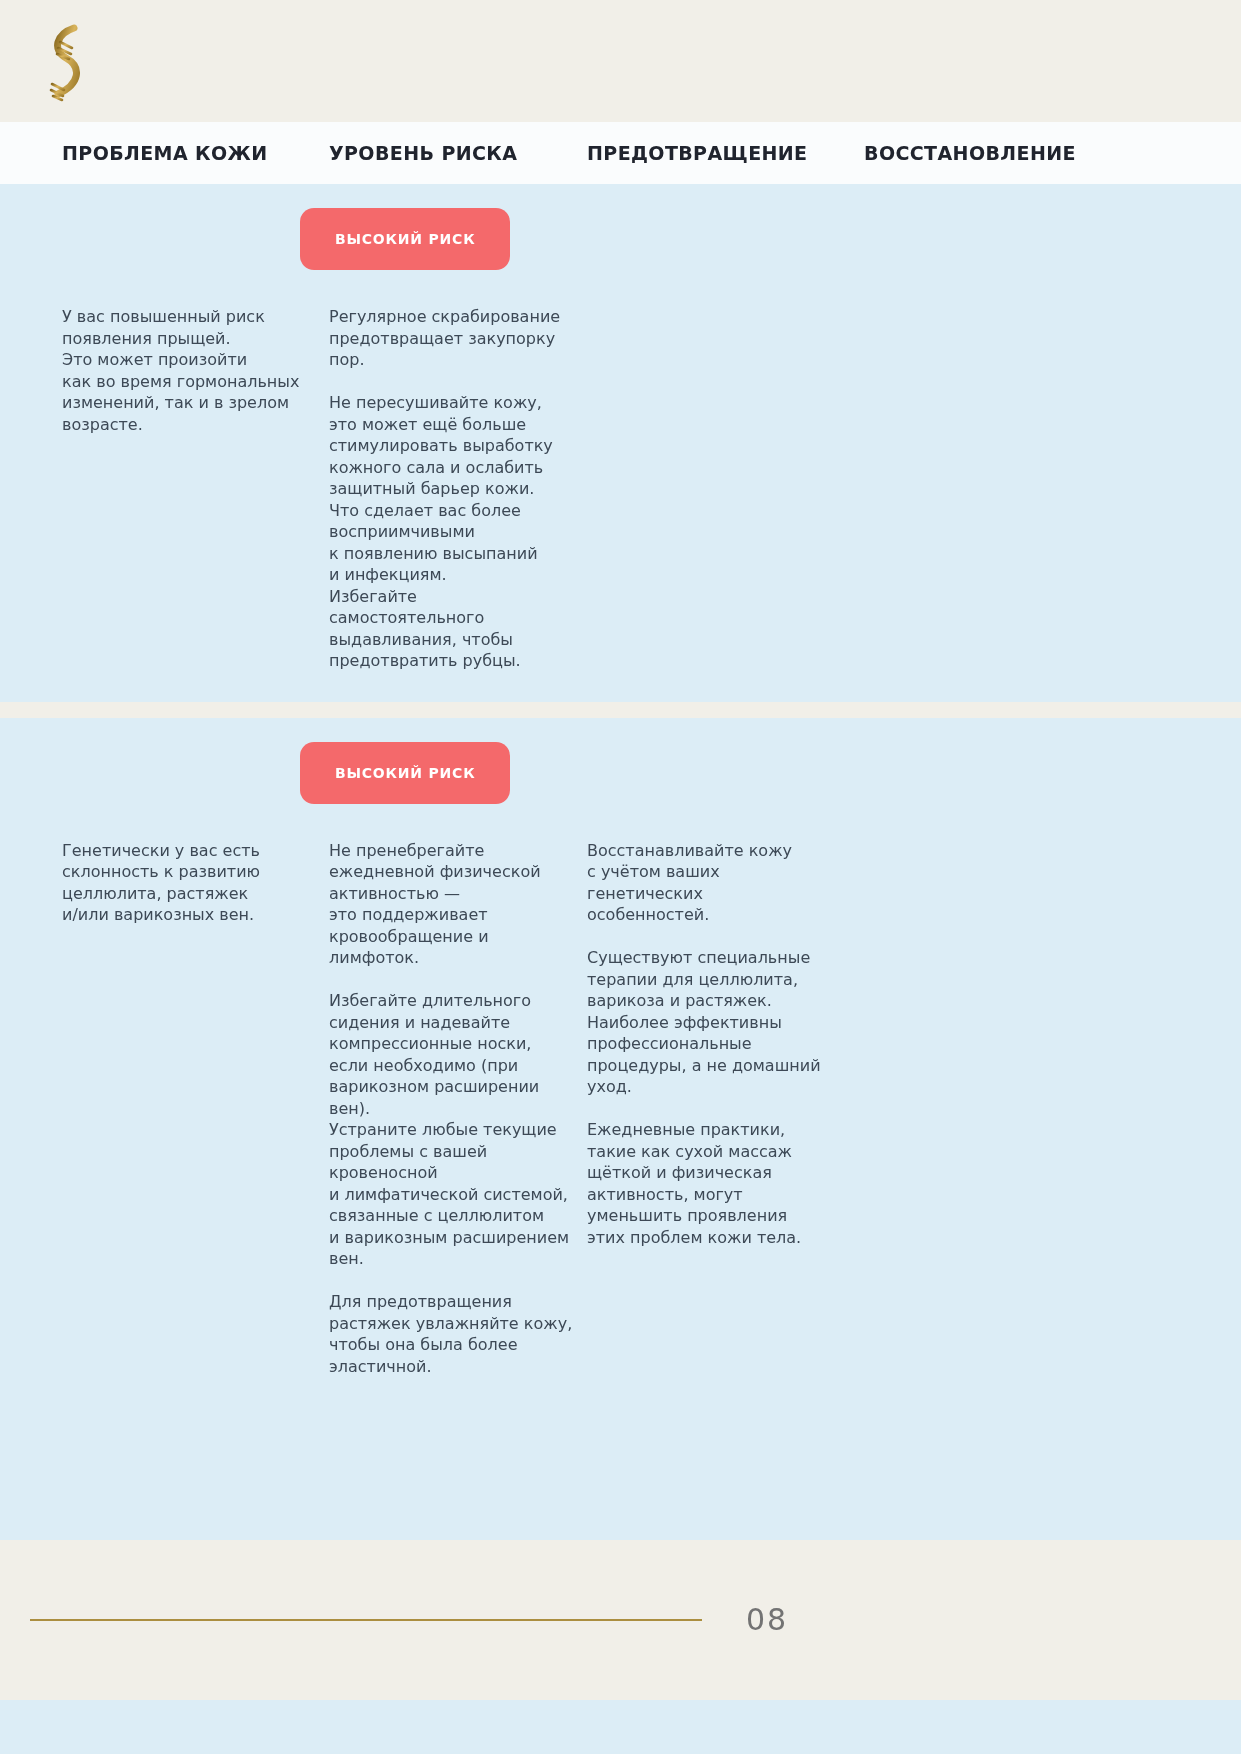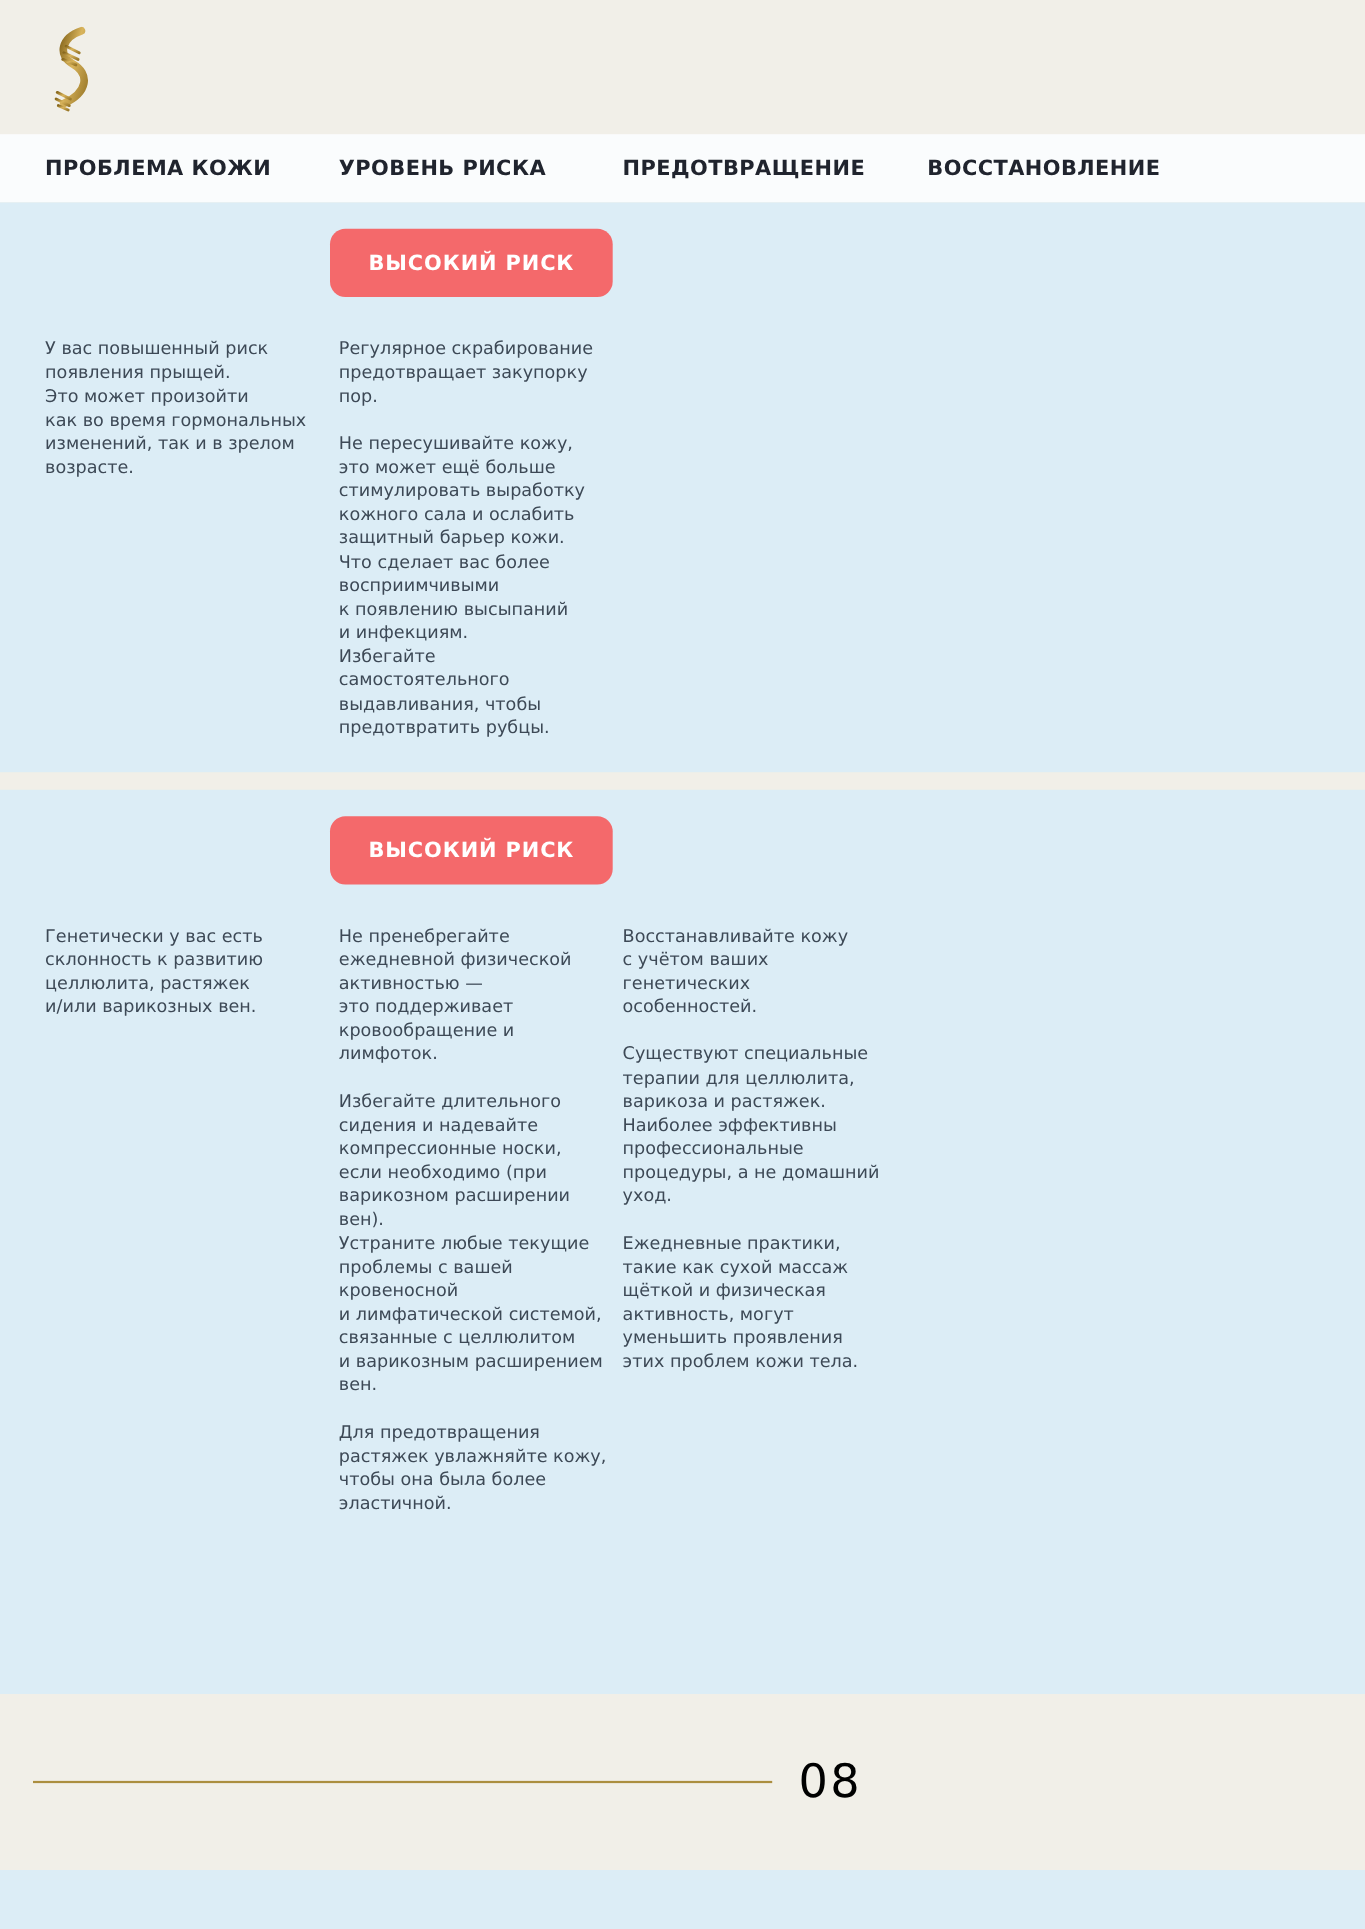--- a/index.html
+++ b/index.html
@@ -16,64 +16,64 @@
   }
 
   
   .top-band { flex:none; height:122px; position:relative; }
   .logo { position:absolute; left:44px; top:24px; width:40px; height:82px; }
 
   
   .grid {
     display:grid;
     grid-template-columns:267px 258px 277px 260px;
-    padding-left:41px;
+    padding-left:62px;
   }
   .header-row {
     flex:none; height:62px;
     background:#fafcfd;
     align-items:center;
   }
   .col-header {
     font-size:19px; font-weight:700; color:#20242e;
     letter-spacing:0.4px; white-space:nowrap;
   }
 
   
   .risk-section { background:#dcedf6; }
   .section-1 { flex:none; padding-bottom:30px; }
   .section-2 { flex:1 1 auto; }
 
   .badge {
     margin:24px 0 0 300px;
     width:-moz-fit-content; width:fit-content;
     background:#f4696b; color:#ffffff;
-    font-size:19px; font-weight:700; letter-spacing:0.8px;
+    font-size:14px; font-weight:700; letter-spacing:0.8px;
     height:62px; line-height:62px; padding:0 35px;
     border-radius:14px; white-space:nowrap;
   }
 
   .row { margin-top:36px; }
   .cell {
     font-size:16px; line-height:21.5px; color:#3d4956;
     white-space:pre-line; padding-right:14px;
   }
   .problem {
     font-size:17px; line-height:24px; font-weight:700;
     color:#1e242e; letter-spacing:0.3px;
   }
 
   .section-gap { flex:none; height:16px; }
 
   
   .footer { flex:none; height:160px; display:flex; align-items:center; }
   .footer-line { flex:none; width:672px; height:2px; background:#ab8e3f; margin-left:30px; }
   .page-number {
-    margin-left:24px; font-size:42px; line-height:42px;
-    color:#000000; letter-spacing:2px; font-weight:400;
+    margin-left:44px; font-size:30px; line-height:42px;
+    color:#737373; letter-spacing:2px; font-weight:400;
   }
   .bottom-strip { flex:none; height:54px; background:#dcedf6; }
 </style>
 </head>
 <body>
 
 <div class="page">
 
   <div class="top-band">
     <span class="logo">

